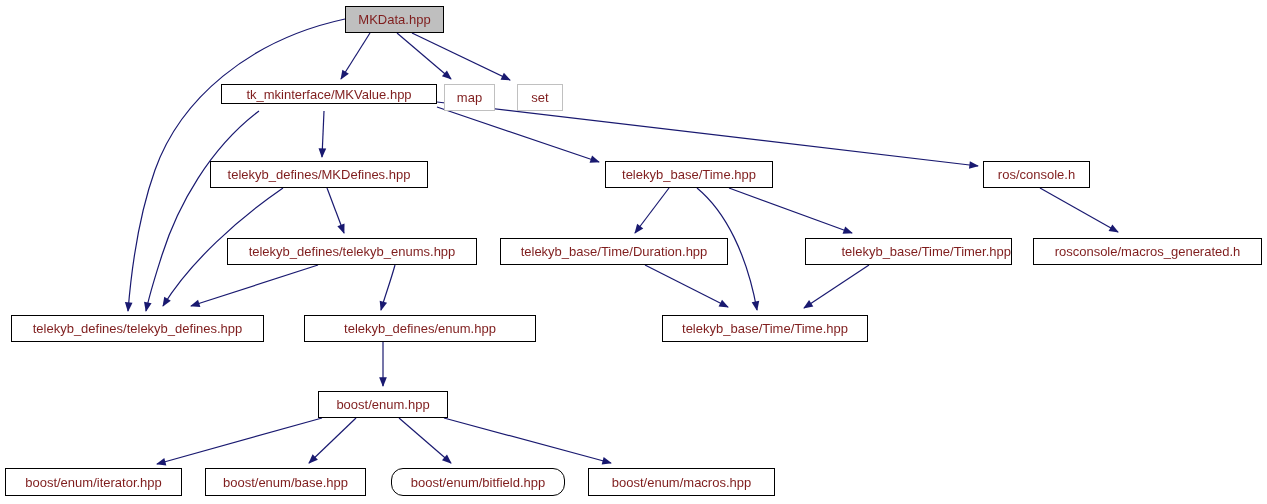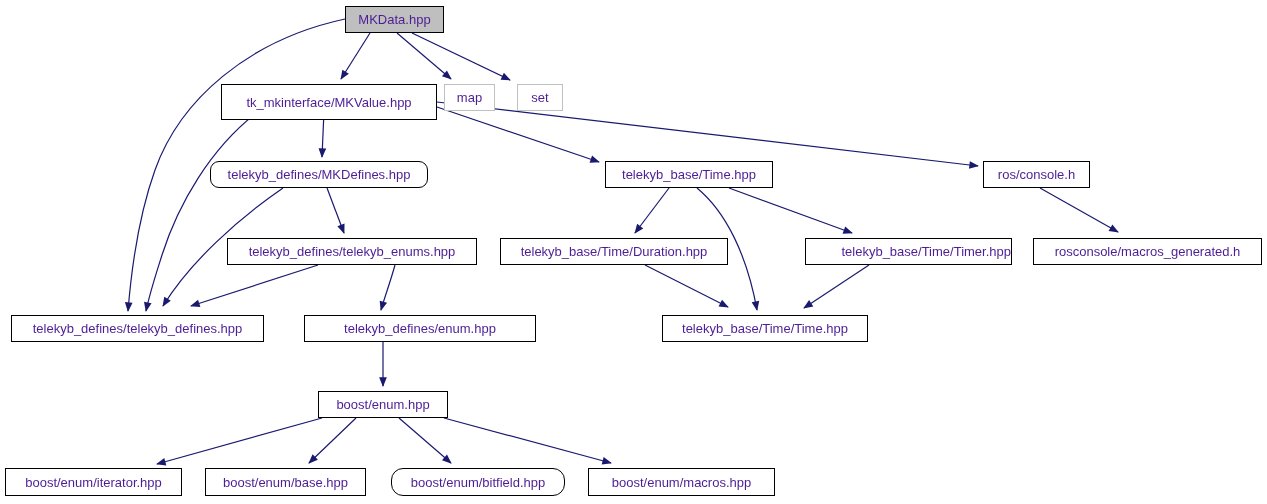--- a/index.html
+++ b/index.html
@@ -24,21 +24,21 @@
   .edge {
     fill: none;
     stroke: #191970;
     stroke-width: 1.2;
   }
   .node {
     position: absolute;
     box-sizing: border-box;
     background: #ffffff;
     border: 1px solid #000000;
-    color: #4c1d95;
+    color: #7f1d1d;
     font-size: 13px;
     display: flex;
     align-items: center;
     justify-content: center;
     white-space: nowrap;
     cursor: pointer;
   }
   .node.main {
     background: #bfbfbf;
     border: 1px solid #000000;
@@ -81,30 +81,30 @@
     <path class="edge" d="M729,188 L852,233" marker-end="url(#arrow)"></path>
     <path class="edge" d="M697,188 C726,212 747,255 757,310" marker-end="url(#arrow)"></path>
     <path class="edge" d="M645,265 L728,307" marker-end="url(#arrow)"></path>
     <path class="edge" d="M869,265 L804,308" marker-end="url(#arrow)"></path>
     <path class="edge" d="M1040,188 L1118,232" marker-end="url(#arrow)"></path>
   </svg>
 
   <div class="node main" style="left:345px; top:6px;  width:99px;  height:27px;">
       <span>MKData.hpp</span>
     </div>
-  <div class="node" style="left:221px; top:84px; width:216px; height:36px;">
+  <div class="node" style="left:221px; top:84px; width:216px; height:20px;">
       <span>tk_mkinterface/MKValue.hpp</span>
     </div>
   <div class="node external" style="left:444px; top:84px; width:51px; height:27px;">
       <span>map</span>
     </div>
   <div class="node external" style="left:517px; top:84px; width:46px; height:27px;">
       <span>set</span>
     </div>
-  <div class="node" style="left:210px; top:161px; width:218px; height:27px;border-radius:9px;">
+  <div class="node" style="left:210px; top:161px; width:218px; height:27px;">
       <span>telekyb_defines/MKDefines.hpp</span>
     </div>
   <div class="node" style="left:605px; top:161px; width:168px; height:27px;">
       <span>telekyb_base/Time.hpp</span>
     </div>
   <div class="node" style="left:983px; top:161px; width:107px; height:27px;">
       <span>ros/console.h</span>
     </div>
   <div class="node" style="left:227px; top:238px; width:250px; height:27px;">
       <span>telekyb_defines/telekyb_enums.hpp</span>

